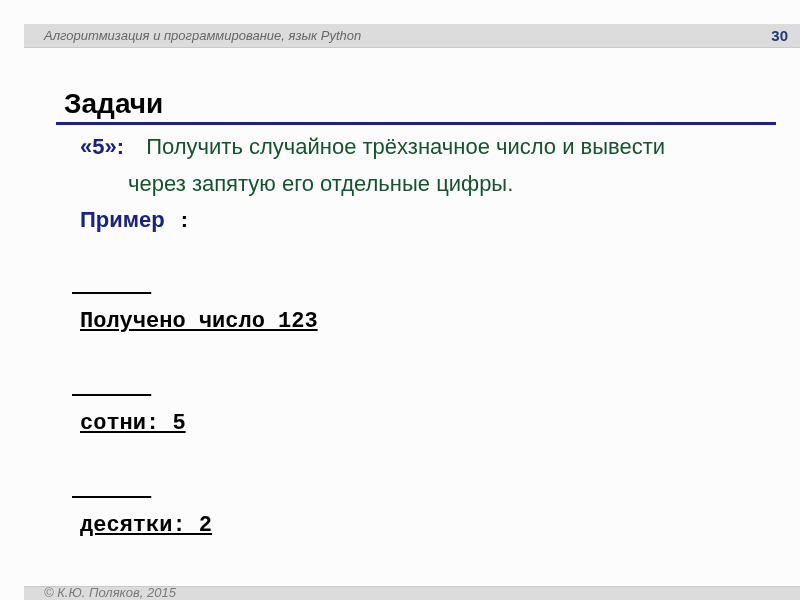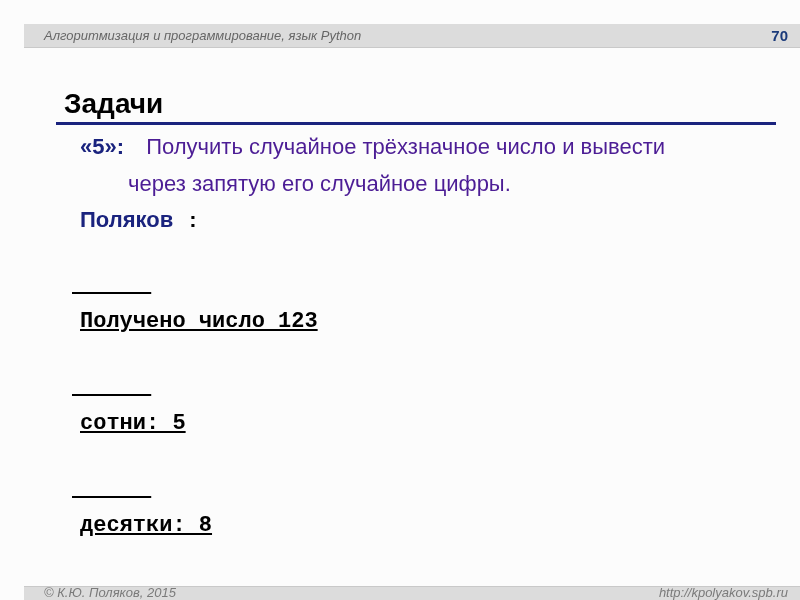--- a/index.html
+++ b/index.html
@@ -43,21 +43,21 @@
   .body {
     font-size: 22px;
     line-height: 1.3;
     padding-left: 8px;
   }
   .grade {
     color: #1a237e;
     font-weight: bold;
   }
   .task-text {
-    color: #4c1d95;
+    color: #14532d;
   }
   .task-line2 {
     padding-left: 56px;
     display: block;
   }
   .example-label {
     color: #1a237e;
     font-weight: bold;
   }
   .example-colon {
@@ -86,40 +86,39 @@
     font-style: italic;
     font-size: 13px;
     color: #7a7a7a;
   }
 </style>
 </head>
 <body>
 
 <div class="topbar">
   <span>Алгоритмизация и программирование, язык Python</span>
-  <span class="pagenum">70</span>
+  <span class="pagenum">30</span>
 </div>
 
 <div class="content">
   <div class="slide-title">Задачи</div>
 
   <div class="body">
     <div>
       <span class="grade">«5»:</span><span class="task-text"> Получить случайное трёхзначное число и вывести</span>
     </div>
-    <span class="task-text task-line2">через запятую его случайное цифры.</span>
+    <span class="task-text task-line2">через запятую его отдельные цифры.</span>
 
     <div>
-      <span class="example-label">Поляков</span><span class="example-colon">:</span>
+      <span class="example-label">Пример</span><span class="example-colon">:</span>
     </div>
 
     <div class="mono">
       <div>Получено число 123</div>
       <div>сотни: 5</div>
-      <div>десятки: 8</div>
+      <div>десятки: 2</div>
     </div>
   </div>
 </div>
 
 <div class="footer">
   <span>© К.Ю. Поляков, 2015</span>
-  <span>http://kpolyakov.spb.ru</span>
 </div>
 
 </body></html>

